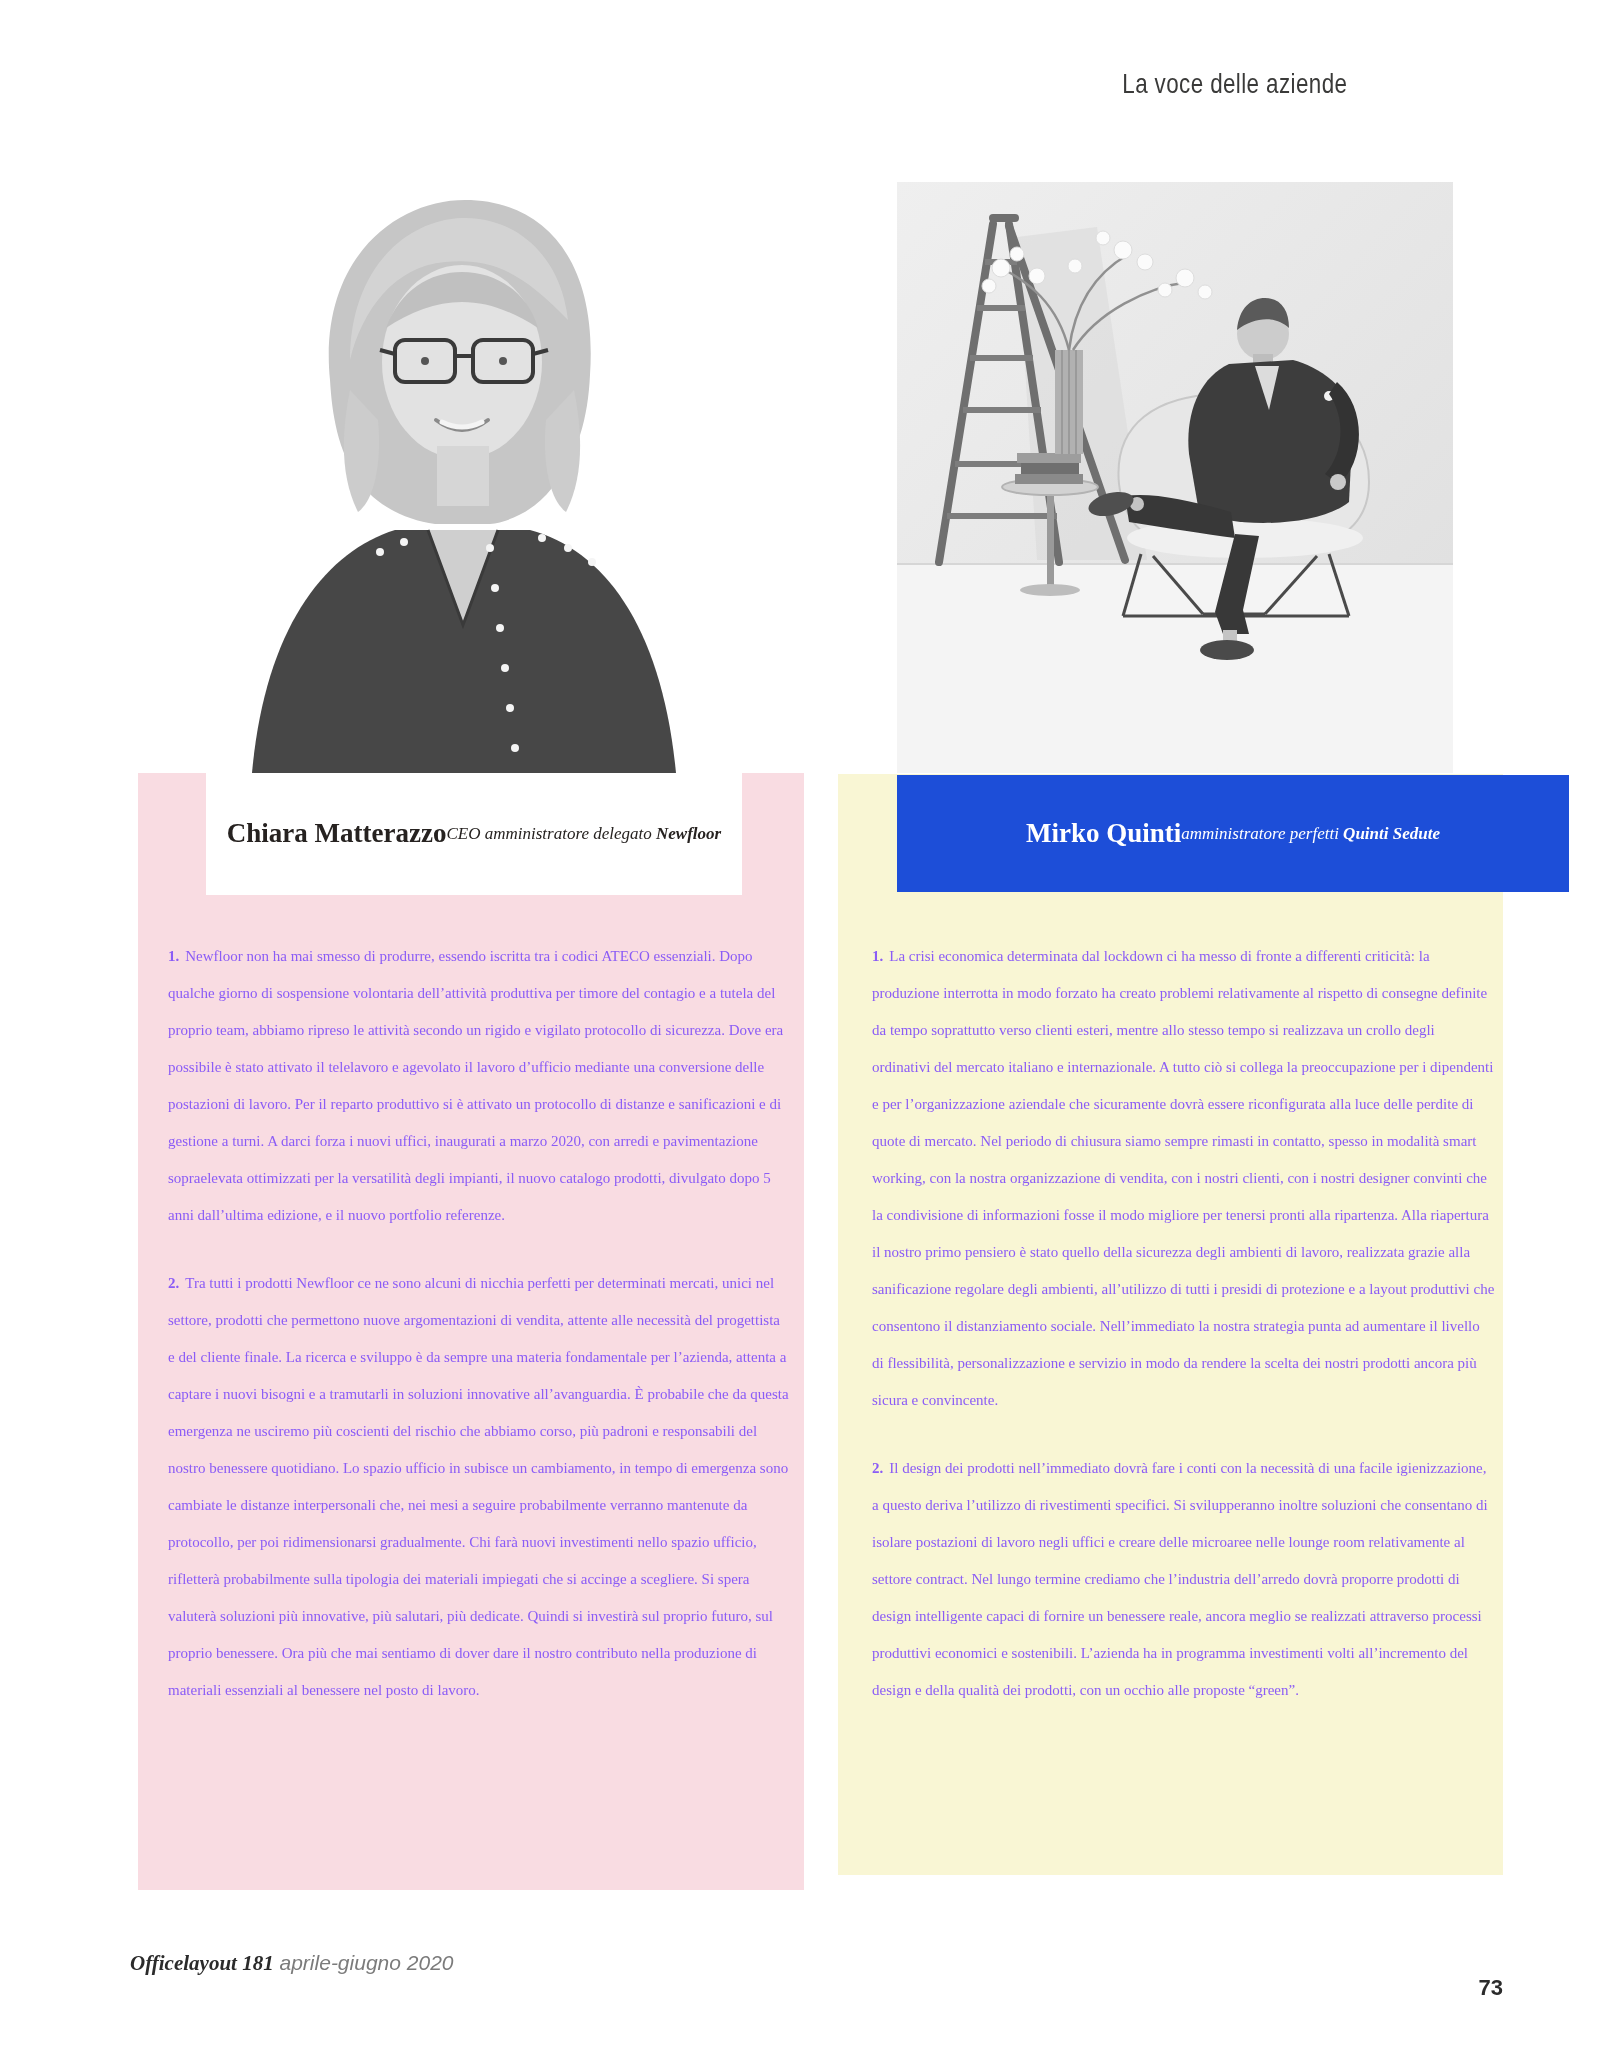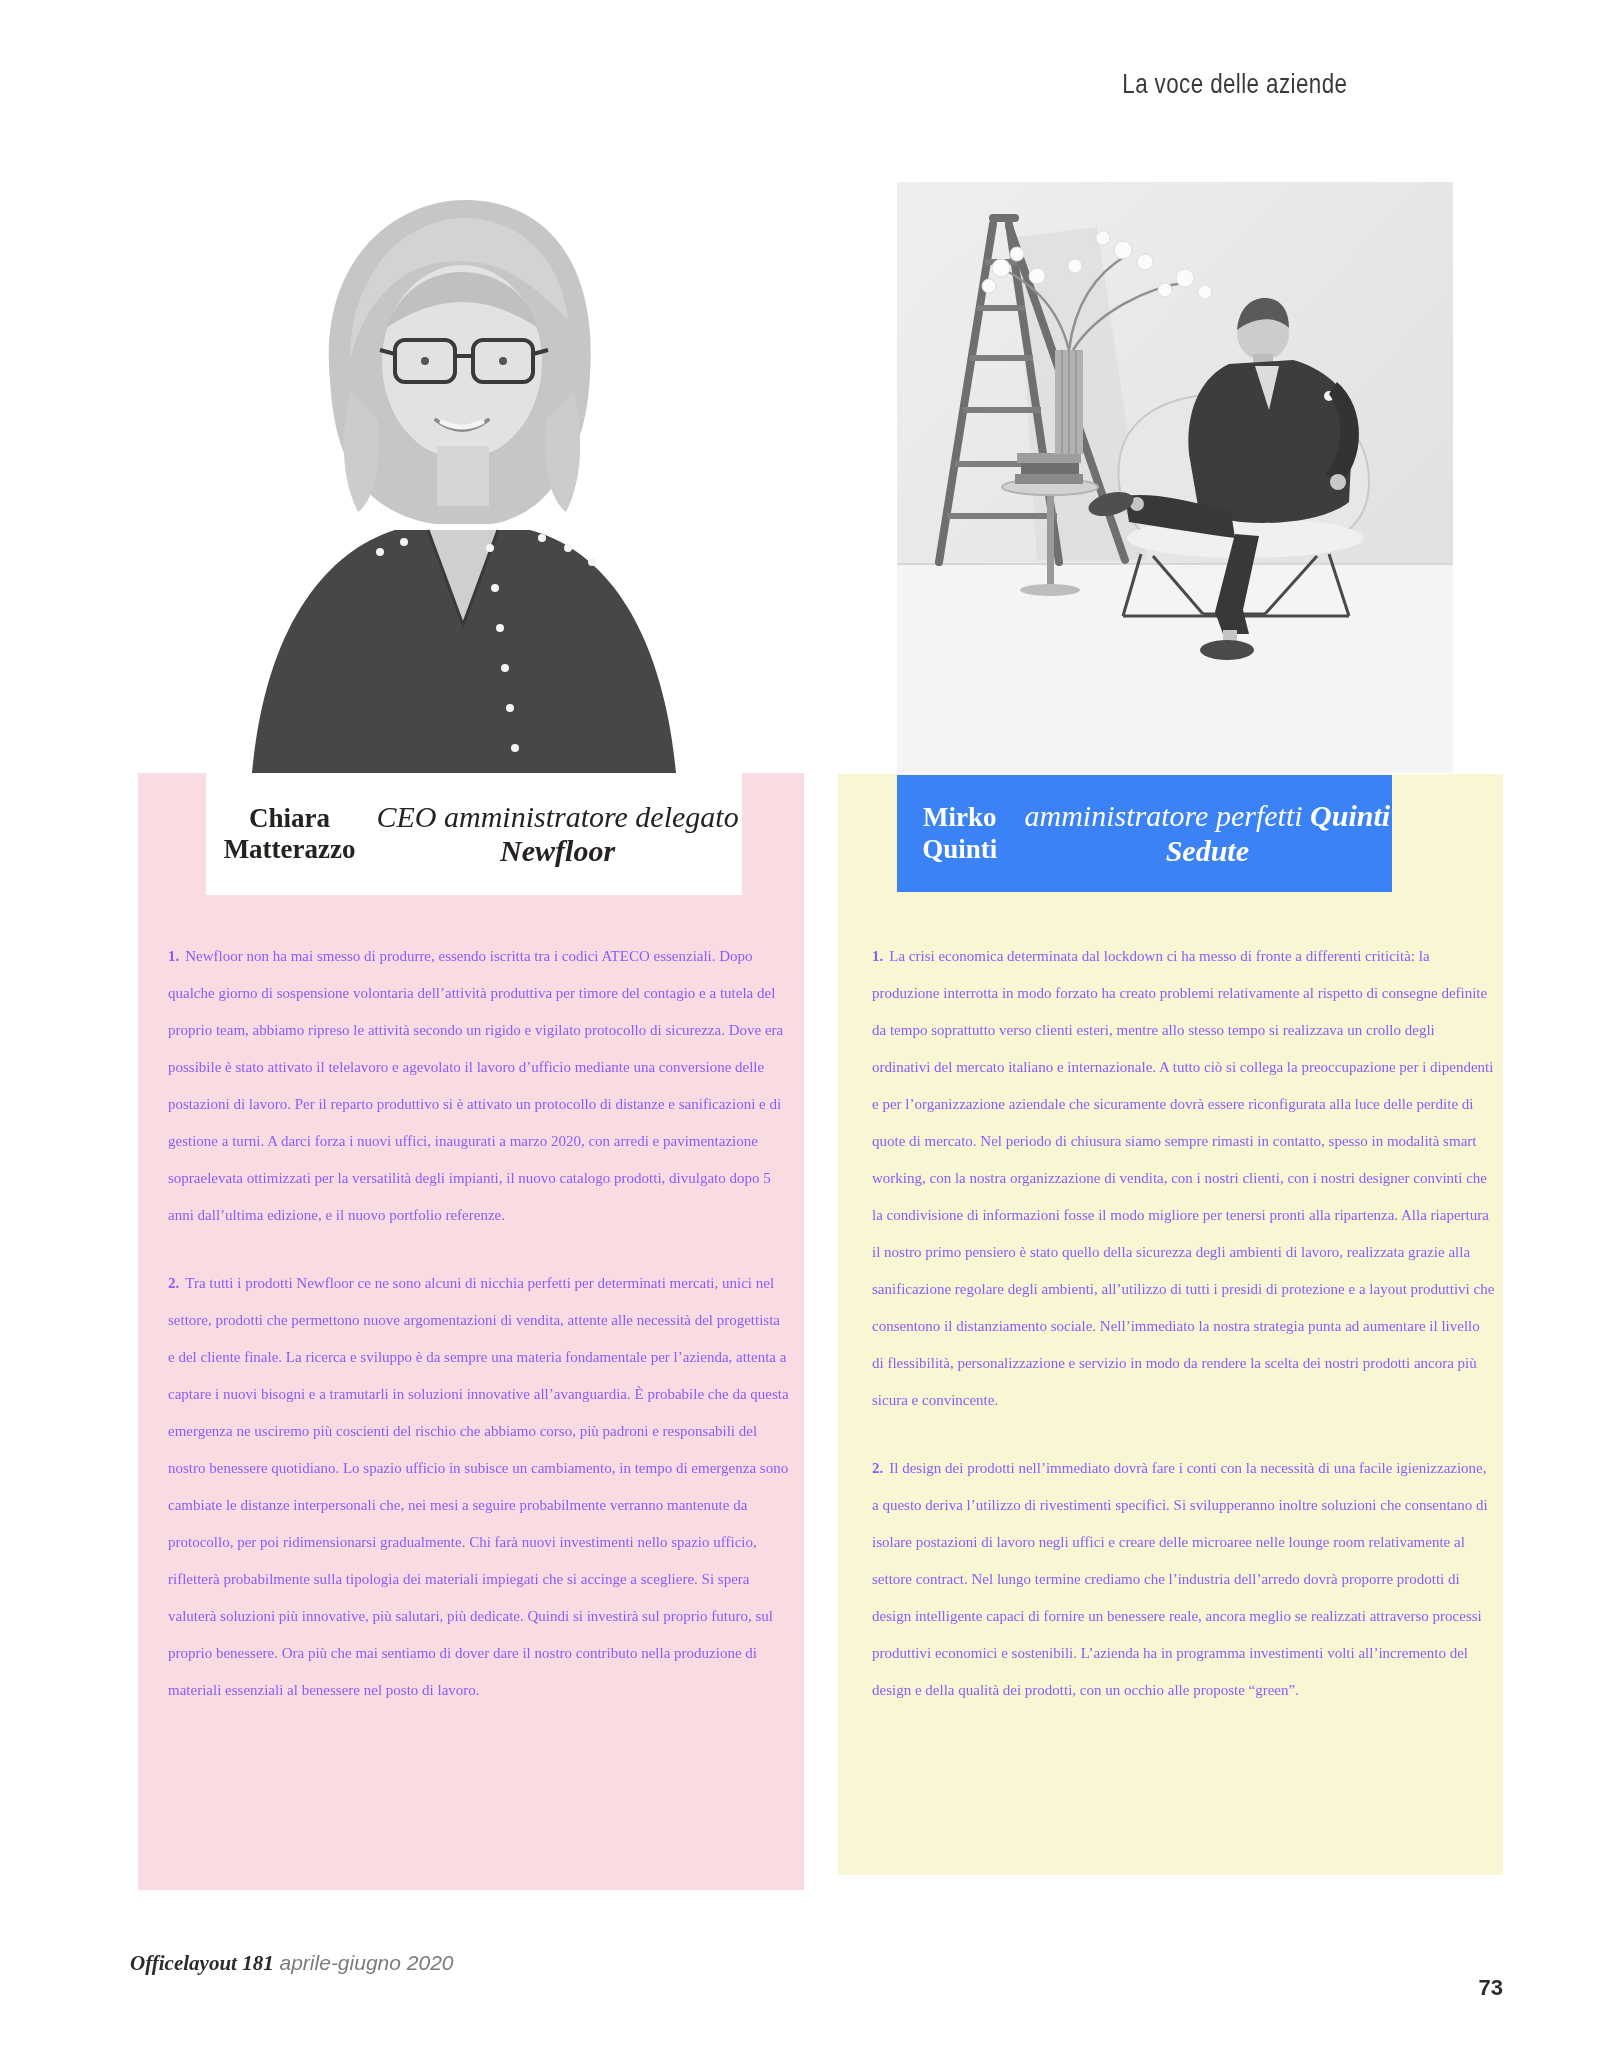--- a/index.html
+++ b/index.html
@@ -21,23 +21,23 @@
   .photo{position:absolute;overflow:hidden;}
   .photo.left{left:190px;top:150px;width:560px;height:623px;background:#ffffff;}
   .photo.right{left:897px;top:182px;width:556px;height:591px;background:#eaeaea;}
   .photo svg{display:block;width:100%;height:100%;}
   
   .titlebox{
     position:absolute;display:flex;align-items:center;justify-content:center;
     text-align:center;row-gap:6px;
   }
   .titlebox.light{left:206px;top:773px;width:536px;height:122px;background:#ffffff;color:#262220;}
-  .titlebox.dark{left:897px;top:775px;width:495px;height:117px;background:#3b82f6;color:#ffffff;}
+  .titlebox.dark{left:897px;top:775px;width:672px;height:117px;background:#1d4ed8;color:#ffffff;}
   .tb-name{font-size:27px;font-weight:bold;line-height:1.15;}
-  .tb-role{font-size:30px;font-style:italic;line-height:1.15;}
+  .tb-role{font-size:17px;font-style:italic;line-height:1.15;}
   .tb-company{font-weight:bold;}
   
   .coltext{position:absolute;font-size:15px;line-height:37px;color:#8b5cf6;}
   .coltext.left{left:168px;top:938px;width:622px;}
   .coltext.right{left:872px;top:938px;width:623px;}
   .coltext p{margin:0 0 31px 0;}
   .pnum{font-weight:bold;margin-right:6px;}
   
   .footer-left{
     position:absolute;left:130px;top:1951px;font-family:"Liberation Sans",sans-serif;

